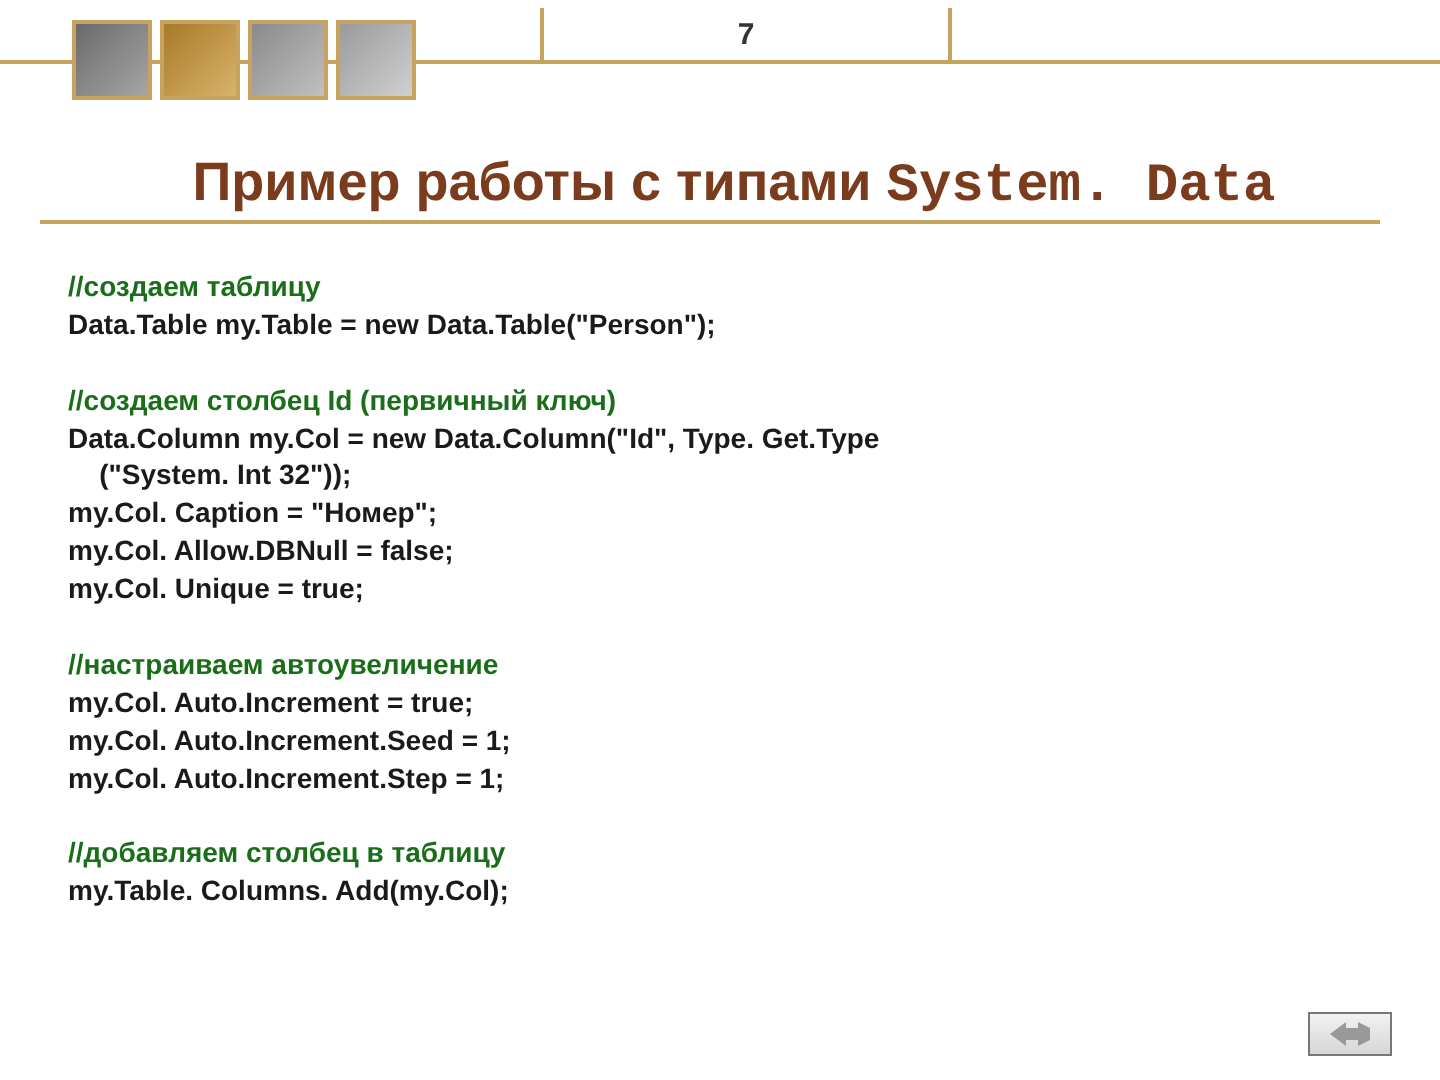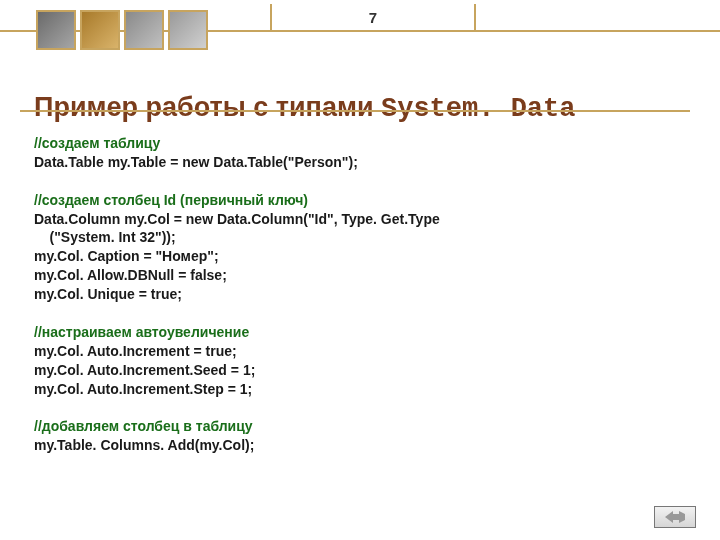--- a/index.html
+++ b/index.html
@@ -46,27 +46,28 @@
     background: #fff;
     display: flex;
     align-items: center;
     justify-content: center;
     font-weight: bold;
     font-size: 15px;
     color: #333;
   }
   .title {
     position: absolute;
-    top: 92px;
+    top: 76px;
     left: 34px;
     right: 20px;
     font-size: 27px;
     font-weight: bold;
     color: #7a3c1c;
     white-space: nowrap;
+    text-align: center;
   }
   .title .mono { font-family: "Courier New", monospace; }
   .title-underline {
     position: absolute;
     top: 110px;
     left: 20px;
     width: 670px;
     height: 2px;
     background: #c7a45e;
   }

